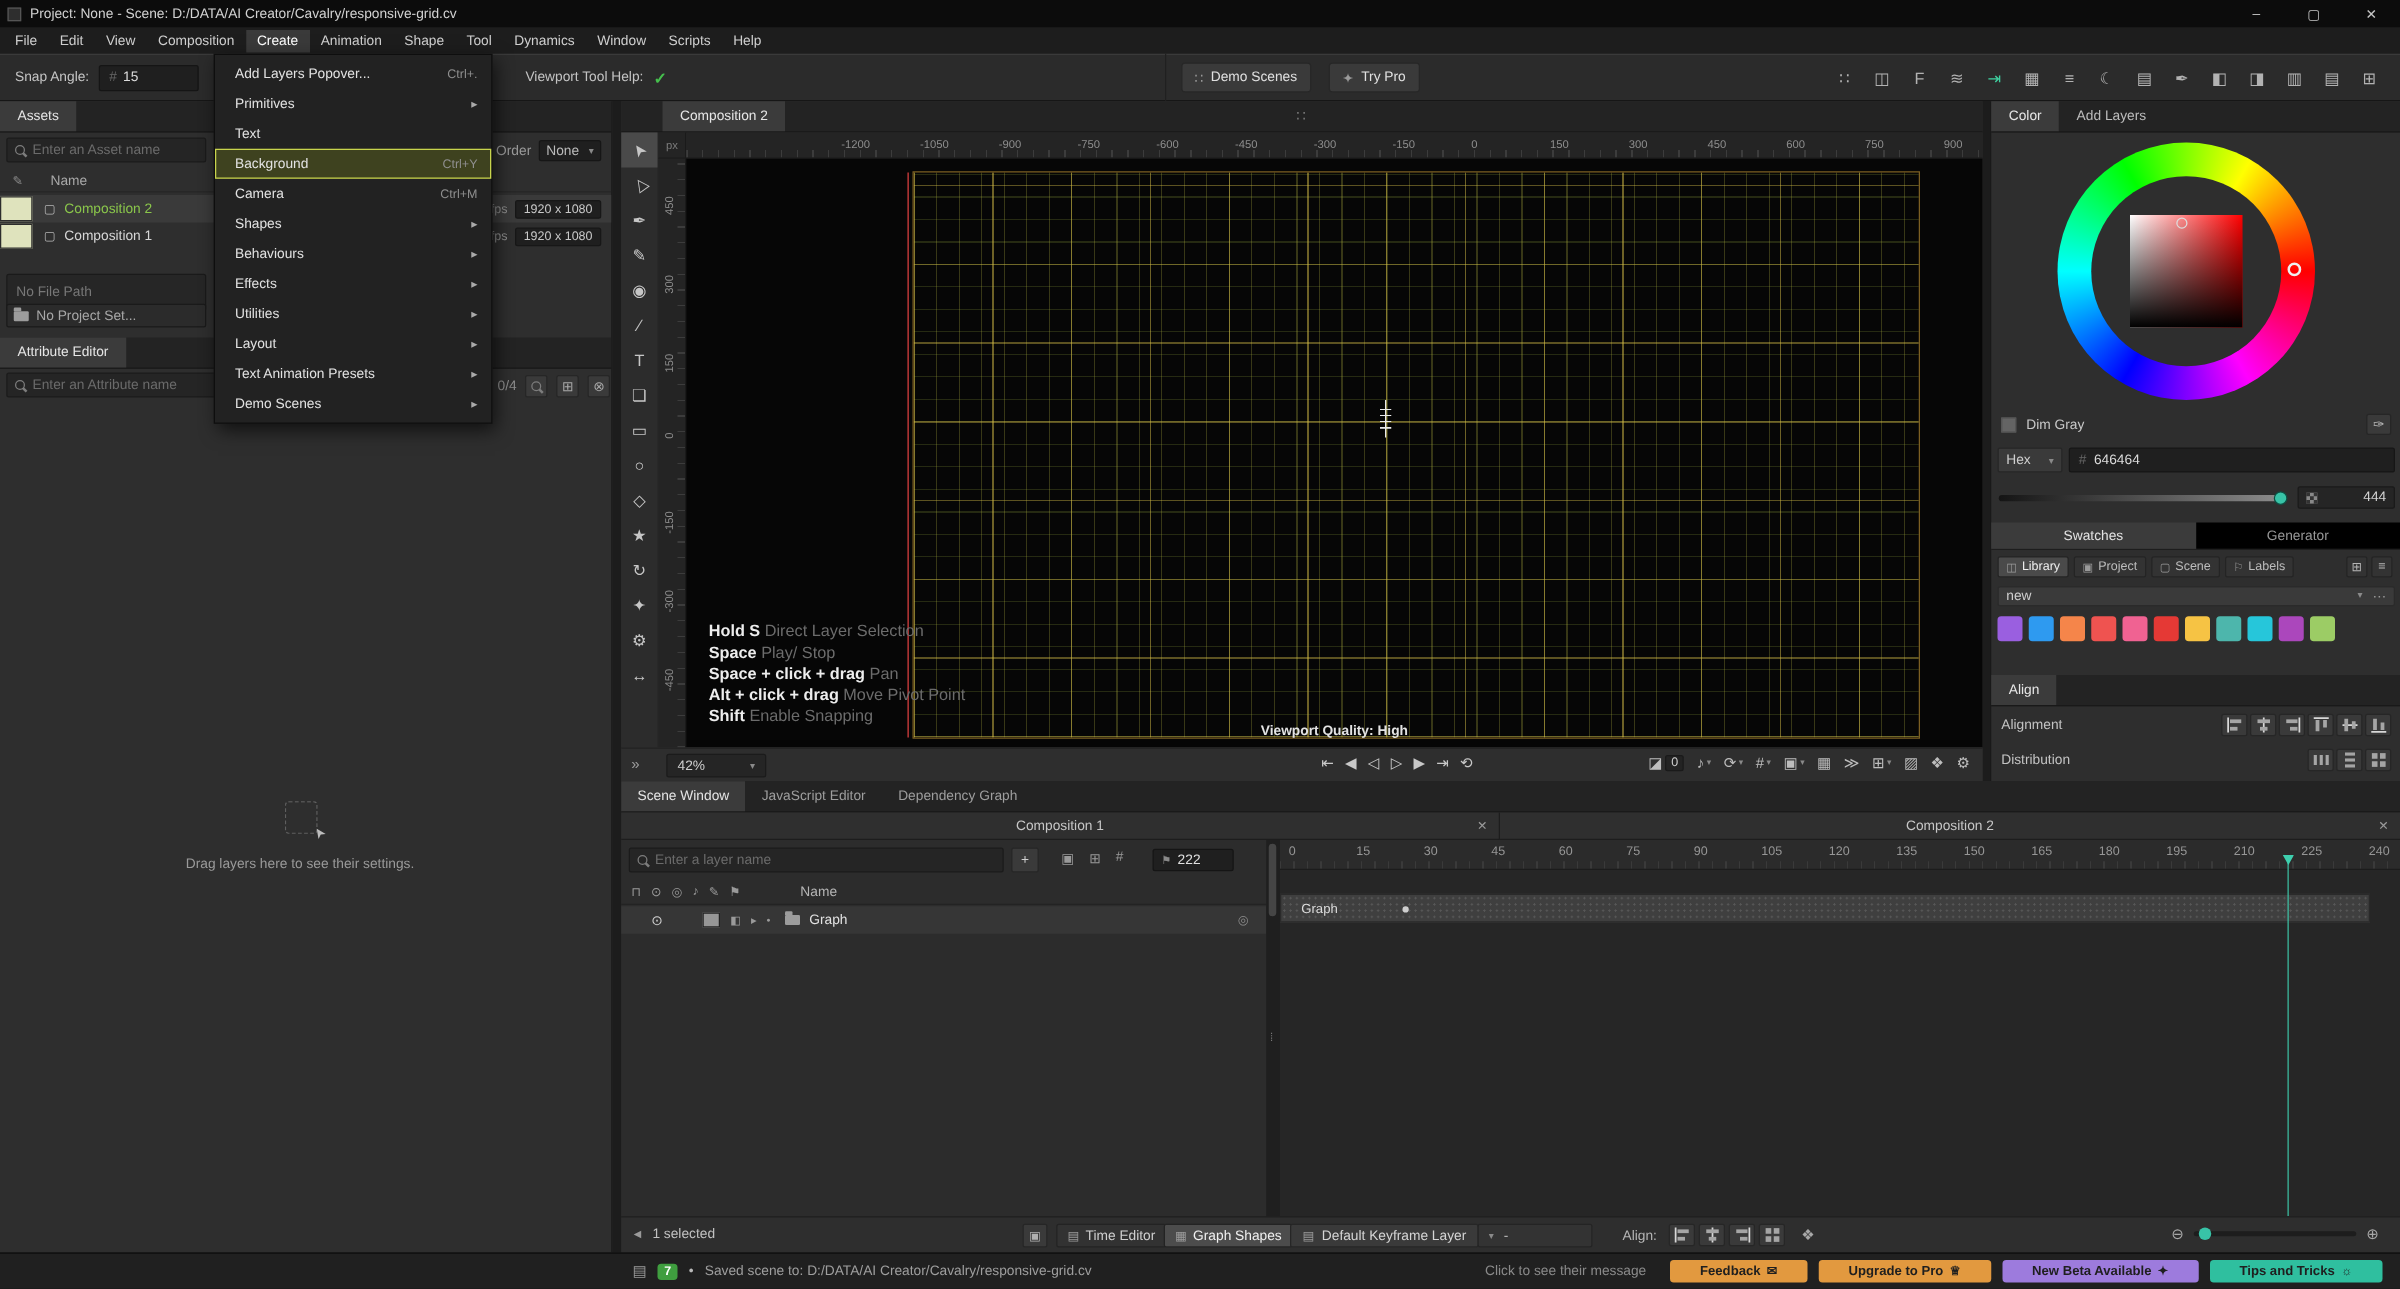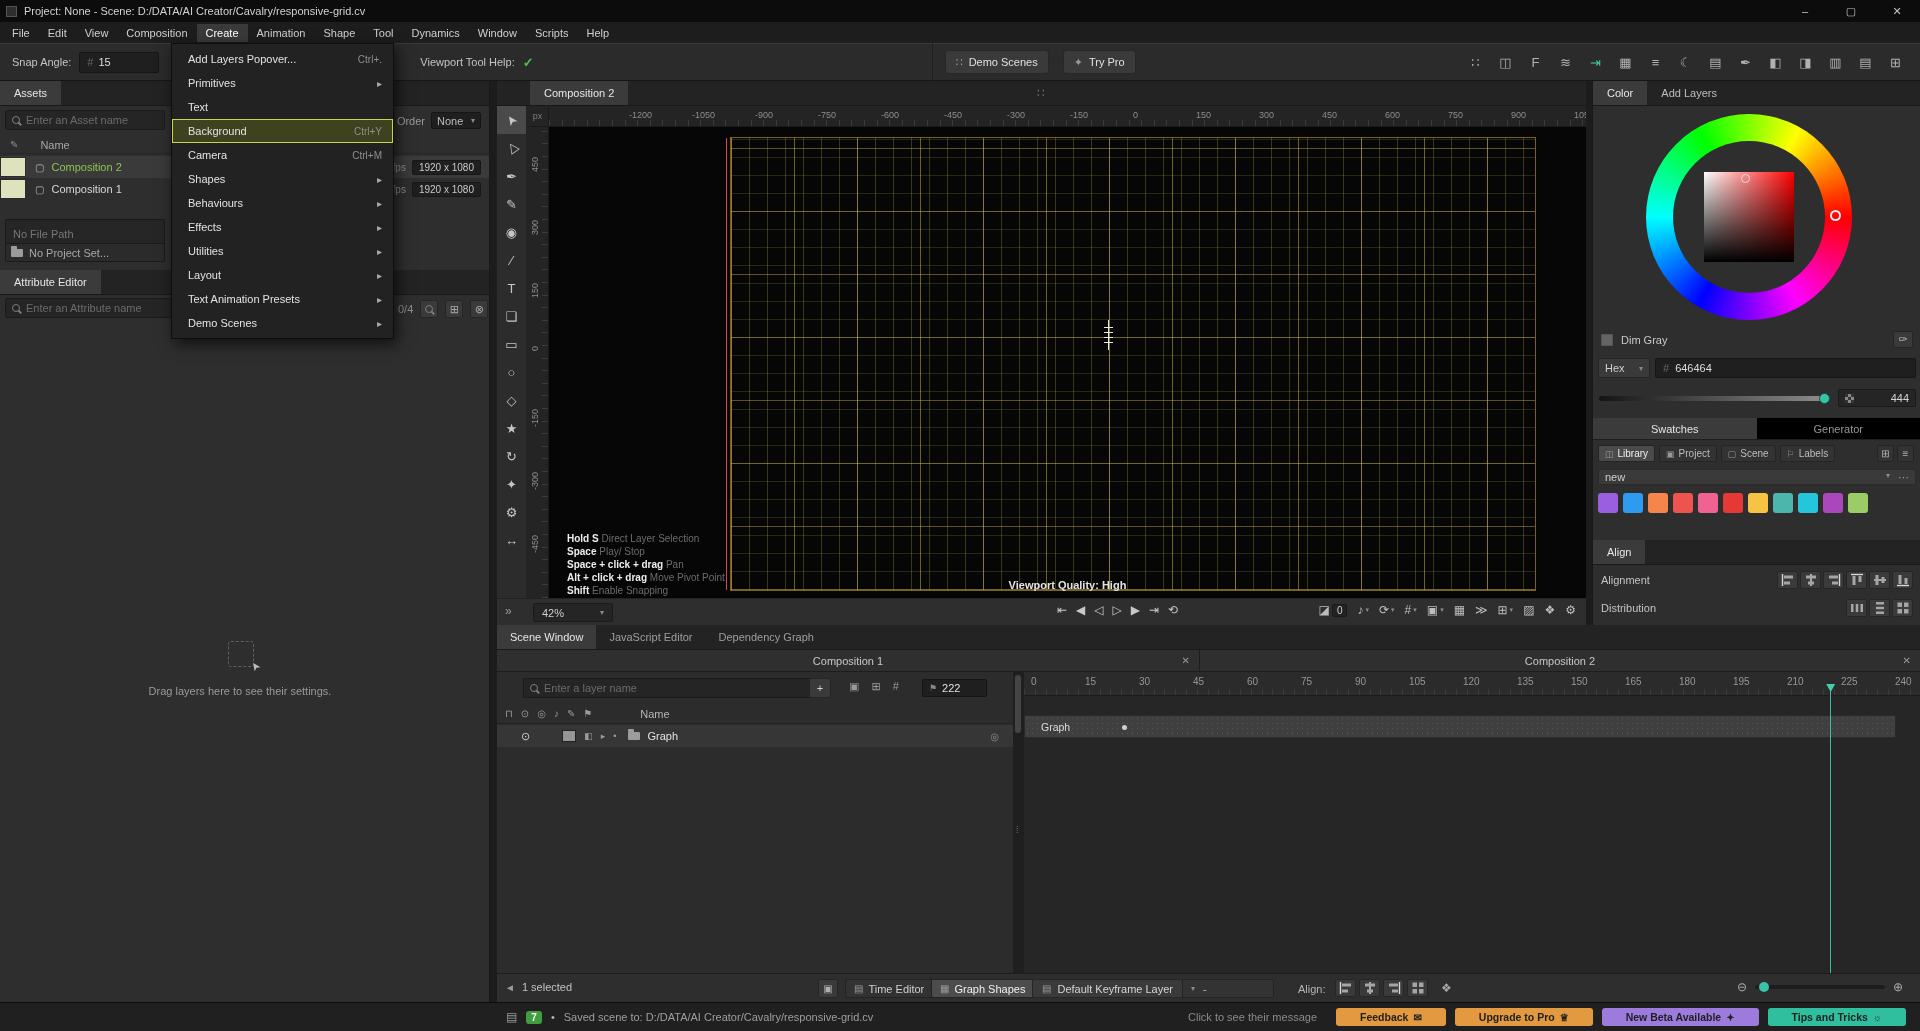--- a/index.html
+++ b/index.html
@@ -80,34 +80,34 @@
 #viewport{position:absolute;left:497px;top:81px;width:1089px;height:544px;background:#2e2e2e;}
 #viewport .tabstrip{position:relative;}
 #viewport .tab.active{margin-left:33px;}
 #vp-handle{position:absolute;left:540px;top:5px;color:#787878;font-size:12px;}
 #tools{position:absolute;left:0;top:25px;width:30px;height:492px;background:#2c2c2c;border-right:1px solid #242424;display:flex;flex-direction:column;}
 .tool{height:28px;display:flex;align-items:center;justify-content:center;font-size:13px;color:#c6c6c6;}
 .tool.active{background:#4a4a4a;}
 .tool .tilt{display:inline-block;transform:rotate(-125deg);}
 #ruler-corner{position:absolute;left:30px;top:25px;width:22px;height:21px;background:#242424;border-bottom:1px solid #1a1a1a;border-right:1px solid #1a1a1a;color:#7c7c7c;font-size:9px;display:flex;align-items:center;justify-content:center;}
 #ruler-x{position:absolute;left:52px;top:25px;width:1037px;height:21px;background:#242424;border-bottom:1px solid #1a1a1a;background-image:repeating-linear-gradient(90deg,#3c3c3c 0 1px,transparent 1px 12.6px);background-size:100% 6px;background-position:0 100%;background-repeat:no-repeat;overflow:hidden;}
-.rx-label{position:absolute;top:4px;font-size:9px;color:#8d8d8d;}
+.rx-label{position:absolute;top:4px;font-size:9px;color:#8d8d8d;margin-left:44px;}
 #ruler-y{position:absolute;left:30px;top:46px;width:22px;height:471px;background:#242424;border-right:1px solid #1a1a1a;background-image:repeating-linear-gradient(0deg,#3c3c3c 0 1px,transparent 1px 12.6px);background-size:6px 100%;background-position:100% 0;background-repeat:no-repeat;overflow:hidden;}
 .ry-label{position:absolute;left:3px;font-size:9px;color:#8d8d8d;writing-mode:vertical-rl;transform:rotate(180deg);}
 #canvas{position:absolute;left:52px;top:46px;width:1037px;height:471px;background:#060606;overflow:hidden;}
 #comp-rect{position:absolute;left:181px;top:10px;width:806px;height:454px;border:1px solid #7c5f22;
  background-image:
   repeating-linear-gradient(90deg,rgba(212,188,70,.5) 0 1px,transparent 1px 63px),
   repeating-linear-gradient(0deg,rgba(212,188,70,.42) 0 1px,transparent 1px 63px),
   repeating-linear-gradient(90deg,rgba(170,170,60,.30) 0 1px,transparent 1px 18px),
   repeating-linear-gradient(0deg,rgba(150,170,60,.22) 0 1px,transparent 1px 18px);}
 #red-guide{position:absolute;left:-5px;top:0;width:1px;height:100%;background:#dd4040;}
 #crosshair{position:absolute;left:559px;top:193px;width:1px;height:30px;background:#e9e9e9;}
 #crosshair::before{content:"";position:absolute;left:-4px;top:5px;width:9px;height:18px;background:repeating-linear-gradient(0deg,#e9e9e9 0 1px,transparent 1px 5px);}
-#help-overlay{position:absolute;left:18px;top:370px;display:flex;flex-direction:column;gap:2px;font-size:10px;margin-top:36px;}
+#help-overlay{position:absolute;left:18px;top:370px;display:flex;flex-direction:column;gap:2px;font-size:13px;}
 .help-key{color:#ededed;font-weight:bold;}
 .help-action{color:#6c6c6c;}
 #quality-label{position:absolute;left:0;right:0;bottom:7px;text-align:center;font-weight:bold;color:#e3e3e3;}
 #vp-bottom{position:absolute;left:0;top:517px;width:100%;height:27px;background:#2e2e2e;border-top:1px solid #222;}
 #vp-expand{position:absolute;left:8px;top:5px;color:#9a9a9a;font-size:12px;}
 #zoom-box{position:absolute;left:36px;top:4px;width:80px;height:19px;background:#252525;border:1px solid #1b1b1b;border-radius:2px;display:flex;align-items:center;justify-content:space-between;padding:0 8px;color:#cfcfcf;}
 .caret{font-size:8px;color:#8a8a8a;}
 #transport{position:absolute;left:560px;top:4px;display:flex;align-items:center;gap:9px;}
 .vp-btn{color:#c8c8c8;font-size:12px;}
 #vp-right{position:absolute;right:10px;top:4px;display:flex;align-items:center;gap:10px;}
@@ -161,21 +161,21 @@
 #bottom-panel{position:absolute;left:497px;top:625px;width:1423px;height:377px;background:#282828;}
 #bp-tabs{height:25px;background:#232323;display:flex;border-bottom:1px solid #191919;}
 .bp-tab{padding:0 13px;display:flex;align-items:center;color:#9e9e9e;}
 .bp-tab.active{background:#3b3b3b;color:#e5e5e5;}
 #bp-headers{position:absolute;left:0;top:25px;width:100%;height:22px;}
 .comp-tab{position:absolute;top:0;height:22px;background:#2f2f2f;border-bottom:1px solid #1d1d1d;display:flex;align-items:center;justify-content:center;color:#c7c7c7;}
 #comp-tab-1{left:0;width:703px;border-right:1px solid #1d1d1d;}
 #comp-tab-2{left:703px;width:720px;}
 .tab-close{position:absolute;right:9px;color:#999;font-size:10px;}
 #outliner{position:absolute;left:0;top:47px;width:516px;height:301px;background:#2c2c2c;}
-#ol-search{left:6px;top:6px;width:300px;margin-left:20px;}
+#ol-search{left:6px;top:6px;width:300px;}
 #ol-add{position:absolute;left:312px;top:6px;width:22px;height:20px;background:#3a3a3a;border:1px solid #262626;border-radius:2px;display:flex;align-items:center;justify-content:center;color:#cfcfcf;}
 #ol-mini-icons{position:absolute;left:352px;top:8px;display:flex;gap:12px;color:#9a9a9a;font-size:11px;}
 #frame-field{position:absolute;left:425px;top:7px;width:65px;height:18px;background:#1f1f1f;border:1px solid #151515;border-radius:2px;display:flex;align-items:center;gap:5px;padding:0 6px;color:#e0e0e0;}
 #frame-field .flag{color:#8a8a8a;font-size:9px;}
 #ol-cols{position:absolute;left:0;top:32px;width:100%;height:20px;border-bottom:1px solid #232323;display:flex;align-items:center;color:#9a9a9a;}
 #ol-col-icons{display:flex;gap:8px;margin-left:8px;font-size:10px;}
 #ol-name-h{margin-left:48px;color:#b5b5b5;}
 #ol-row{position:absolute;left:0;top:53px;width:100%;height:22px;background:#363636;display:flex;align-items:center;}
 #ol-row .eye{margin-left:24px;color:#cfcfcf;font-size:11px;}
 #ol-row .thumb{margin-left:32px;width:14px;height:12px;background:#969696;border:1px solid #222;}

